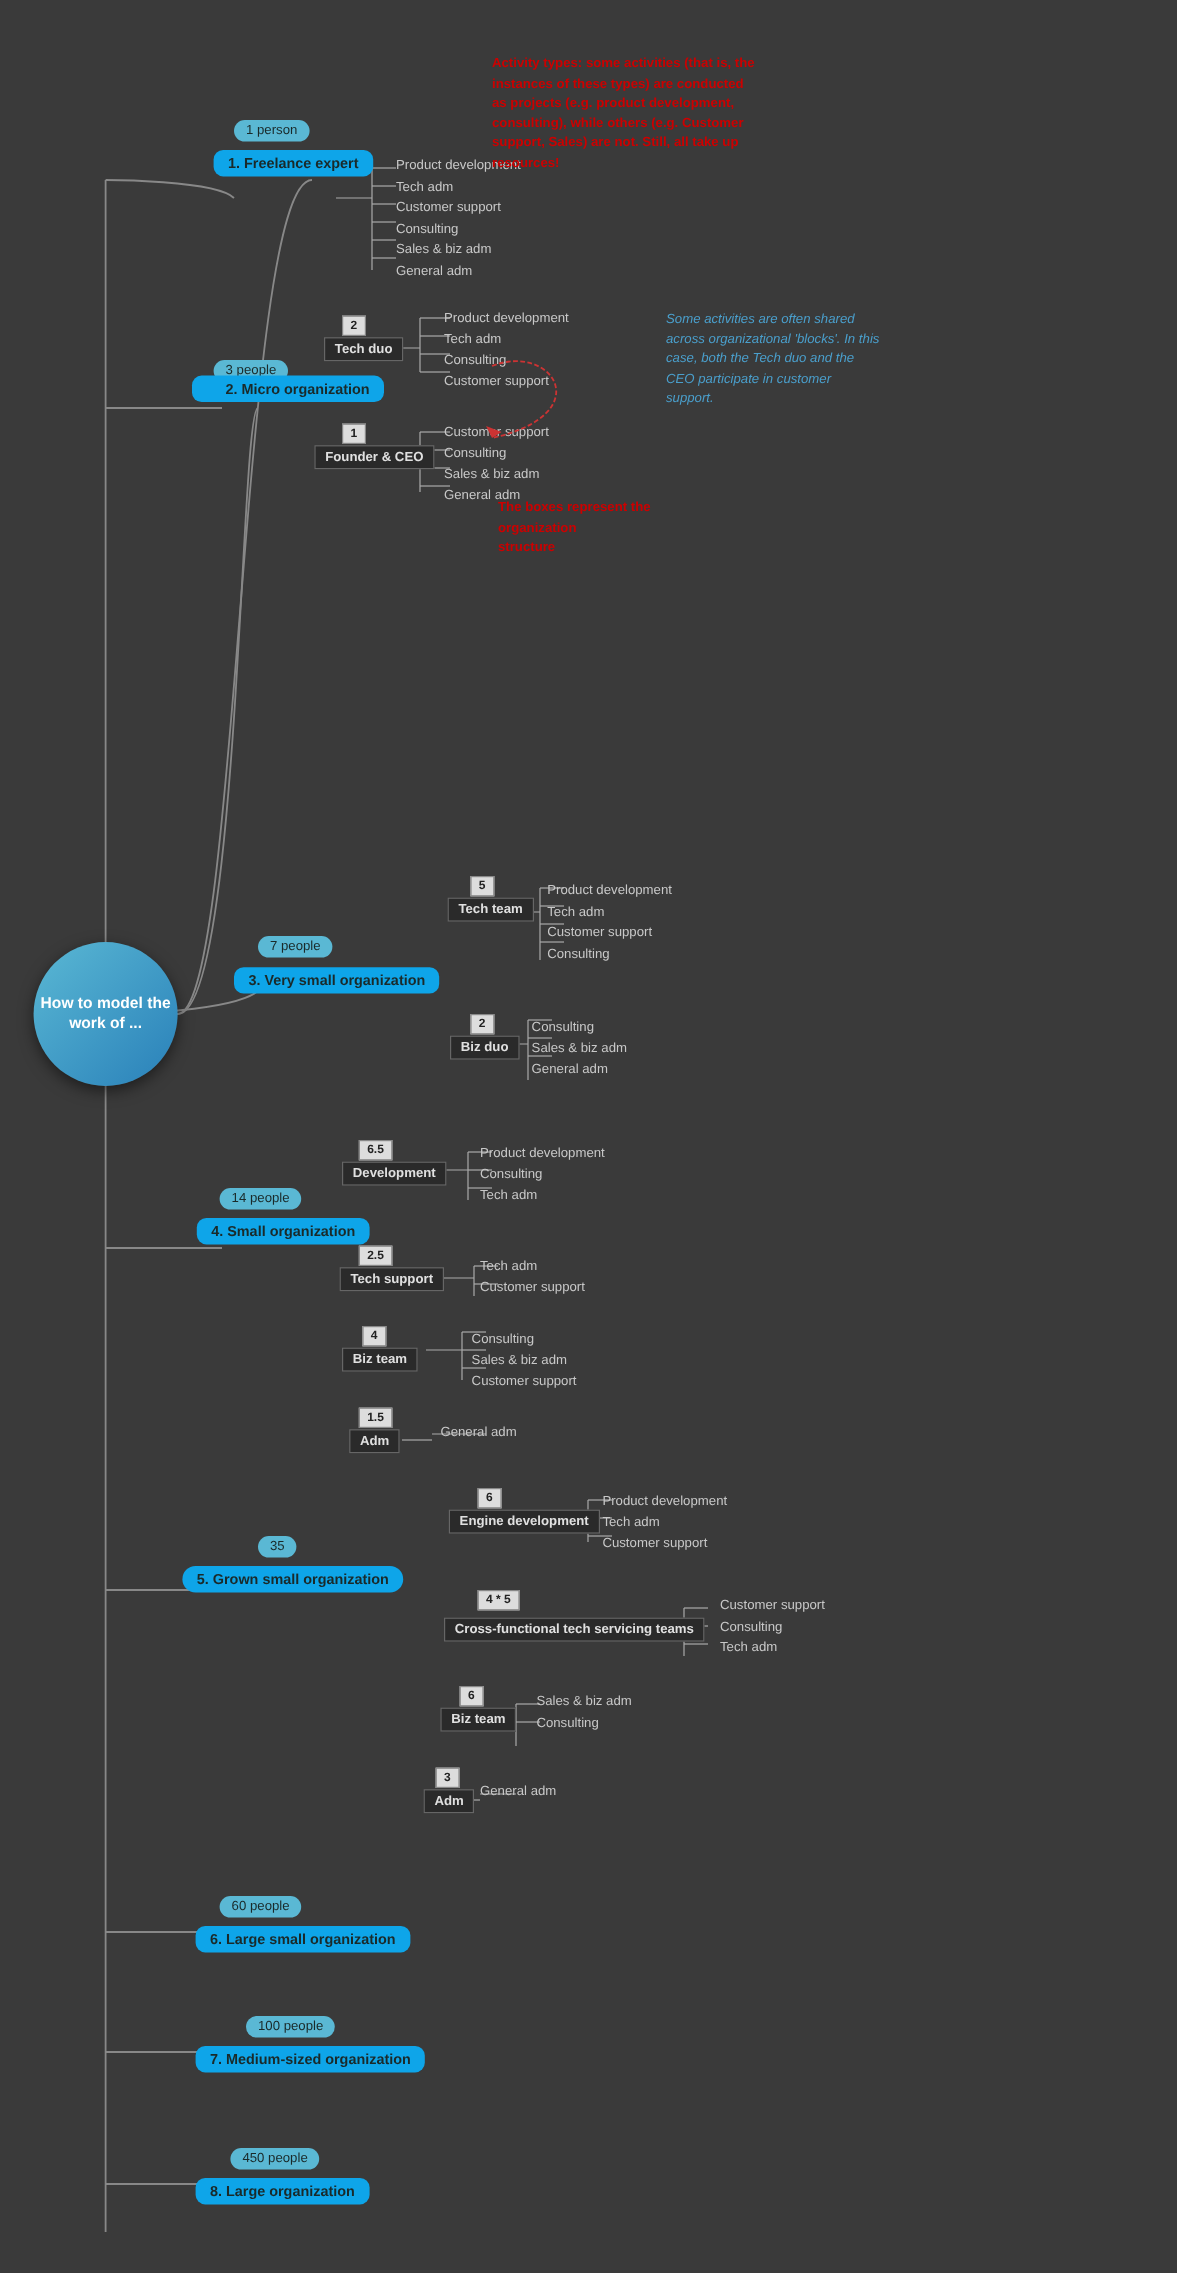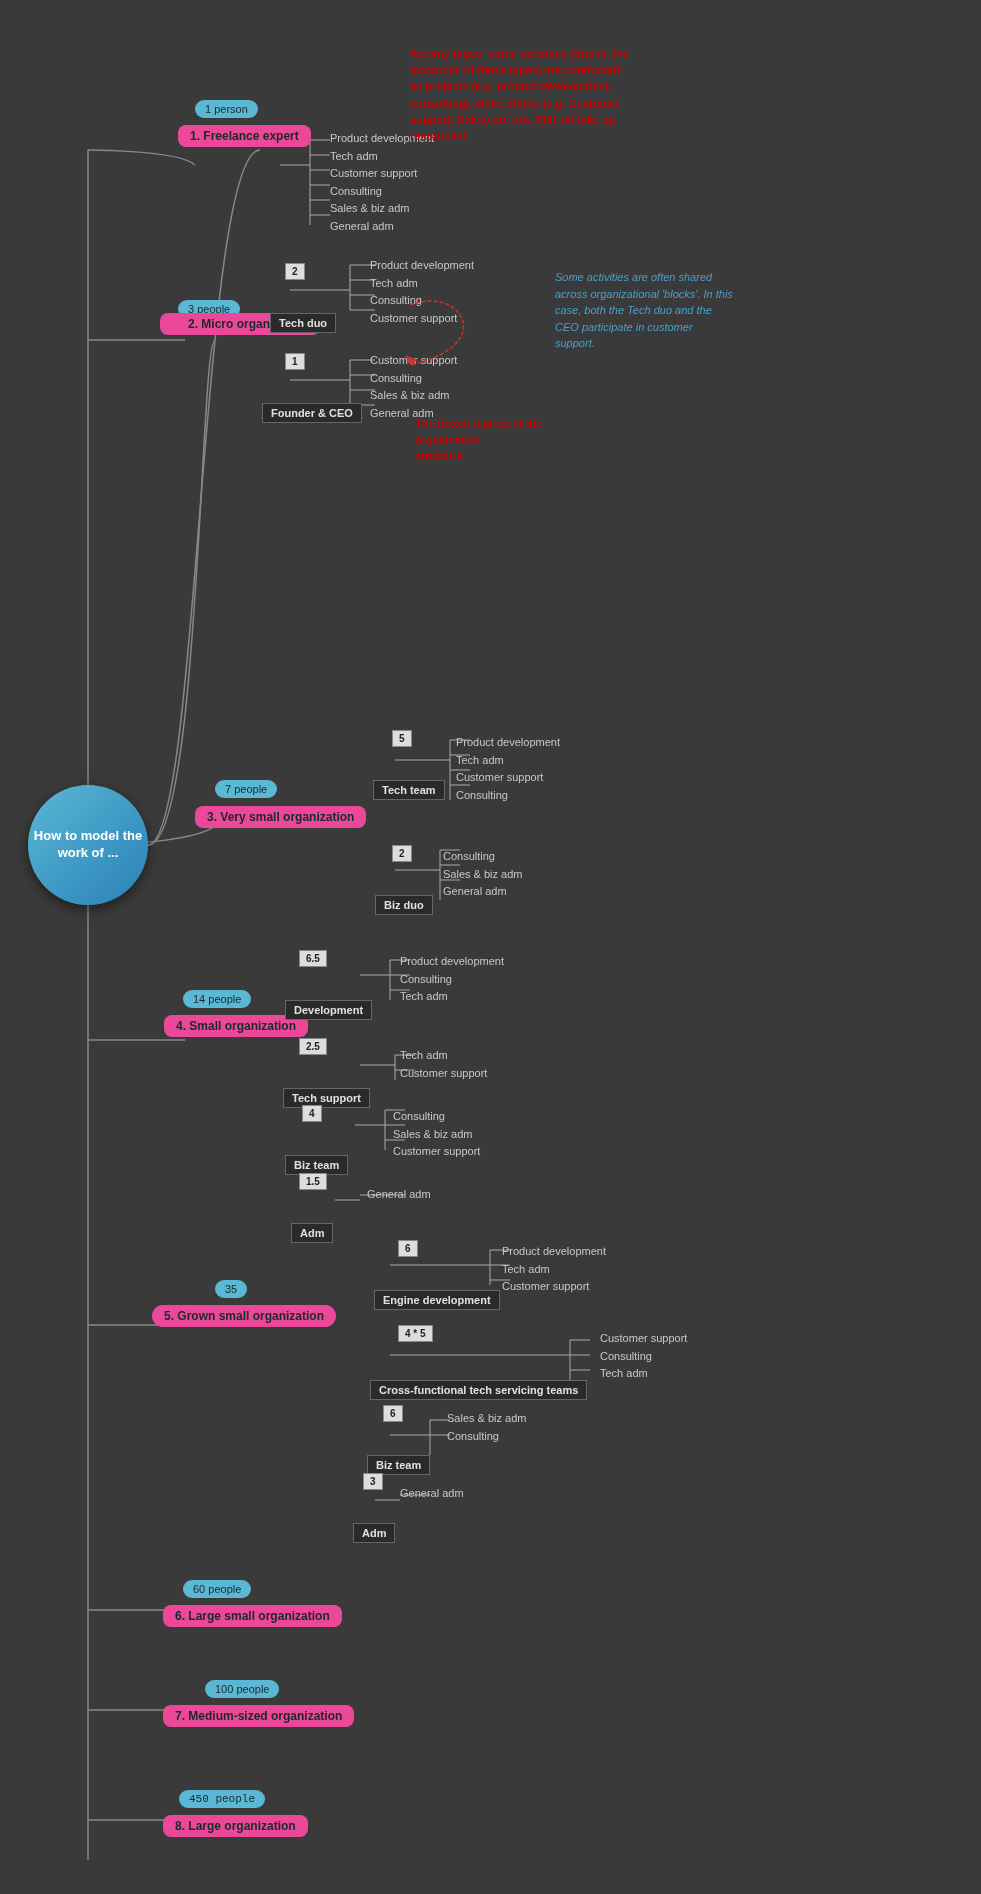--- a/index.html
+++ b/index.html
@@ -44,41 +44,40 @@
       color: #1a2a2a;
       border-radius: 12px;
       padding: 3px 10px;
       font-size: 11px;
       font-weight: normal;
       white-space: nowrap;
       z-index: 5;
     }
     .org-bubble {
       position: absolute;
-      background: #ec4899;
+      background: #0ea5e9;
       color: #1a2a2a;
       border-radius: 8px;
       padding: 4px 12px;
       font-size: 12px;
       font-weight: bold;
       white-space: nowrap;
       z-index: 5;
     }
     
     .team-box {
       position: absolute;
       background: #2a2a2a;
       border: 1px solid #666;
       color: #e0e0e0;
       padding: 3px 8px;
       font-size: 11px;
       font-weight: bold;
       white-space: nowrap;
       z-index: 5;
-      margin-top: 32px;
     }
     .count-box {
       position: absolute;
       background: #ddd;
       border: 1px solid #888;
       color: #222;
       padding: 2px 6px;
       font-size: 10px;
       font-weight: bold;
       white-space: nowrap;
@@ -117,21 +116,20 @@
       margin-left: 40px;
     }
     .annotation-blue {
       position: absolute;
       color: #4a9fcc;
       font-size: 11px;
       line-height: 1.5;
       font-style: italic;
       max-width: 180px;
       z-index: 8;
-      margin-top: 11px;
     }
   </style>
 </head>
 <body>
 
 <div class="mind-map">
   <svg class="lines-svg">
 
     <path d="M 148 845 C 200 845, 200 150, 260 150" stroke="#888" stroke-width="1.5" fill="none"></path>
 
@@ -399,19 +397,19 @@
     <span>6. Large small organization</span>
   </div>
 
   <div class="bubble" style="left:185px; top:1680px;margin-left:20px;">
     <span>100 people</span>
   </div>
   <div class="org-bubble" style="left:163px; top:1705px;">
     <span>7. Medium-sized organization</span>
   </div>
 
-  <div class="bubble" style="left:179px; top:1790px;font-family:Liberation Mono, monospace;">
+  <div class="bubble" style="left:192px; top:1790px;">
     <span>450 people</span>
   </div>
   <div class="org-bubble" style="left:163px; top:1815px;">
     <span>8. Large organization</span>
   </div>
 </div>
 
 </body></html>

